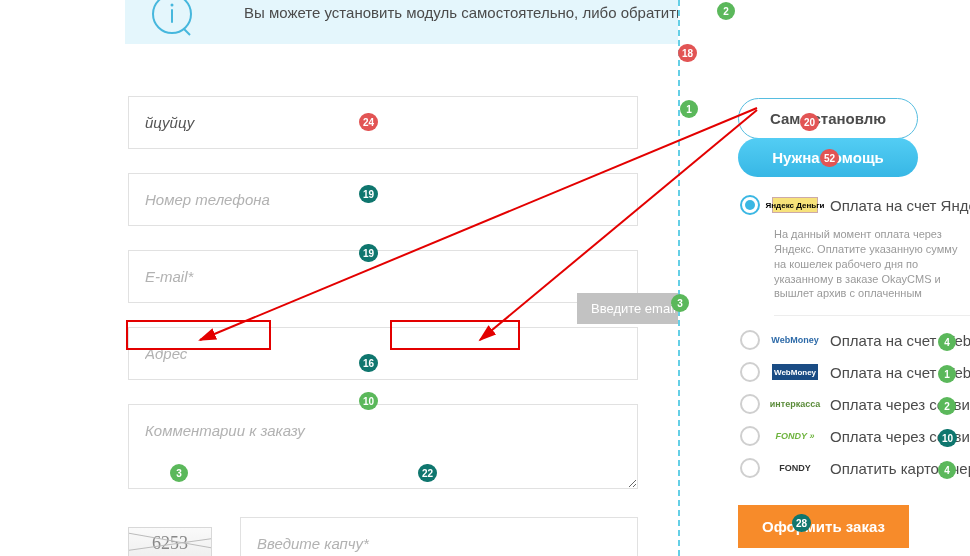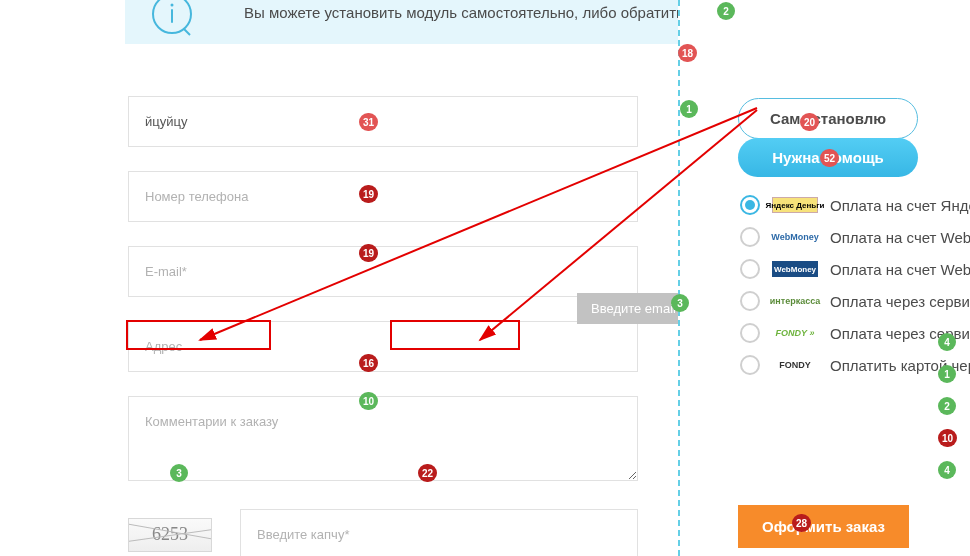--- a/index.html
+++ b/index.html
@@ -37,25 +37,26 @@
   .form-col {
     position: absolute;
     left: 128px;
     top: 96px;
     width: 510px;
   }
   .field {
     width: 100%;
     border: 1px solid #e1e1e1;
     padding: 17px 16px;
-    font-size: 13px;
+    font-size: 15px;
     color: #333;
     margin-bottom: 24px;
     background: #fff;
     outline: none;
+    font-style: italic;
   }
   .field::placeholder { color: #b2b2b2; }
   .field.filled { color: #555; }
   textarea.field { height: 85px; resize: vertical; font-family: inherit; }
   .captcha-row { display:flex; gap: 28px; align-items:center; margin-top: 0px; }
   .captcha-img {
     width: 84px; height: 34px;
     border:1px solid #d8d8d8;
     display:flex; align-items:center; justify-content:center;
     font-family: "Comic Sans MS", cursive;
@@ -155,21 +156,21 @@
   
   .bub {
     position:absolute;
     min-width:18px; height:18px; padding:0 4px;
     border-radius:9px;
     font-size:10px; font-weight:bold; color:#fff;
     display:flex; align-items:center; justify-content:center;
     pointer-events:none;
   }
   .bub.g { background:#5bb85b; }
-  .bub.o { background:#b91c1c; }
+  .bub.o { background:#0f766e; }
   .bub.r { background:#e25454; }
 
   
   .tooltip {
     position:absolute;
     left:577px; top:293px;
     background:#c2c2c2; color:#fff;
     font-size:13px; padding:8px 14px;
   }
 
@@ -220,20 +221,21 @@
     <div class="pill outline">Сам установлю</div>
     <div class="pill filled">Нужна помощь</div>
   </div>
 
   <div class="pay-list">
     <div class="pay-row">
       <span class="radio sel"></span>
       <span class="pay-logo lg-yandex">Яндекс Деньги</span>
       <span class="pay-label">Оплата на счет Яндекс</span>
     </div>
+    <div class="pay-desc">На данный момент оплата через Яндекс. Оплатите указанную сумму на кошелек рабочего дня по указанному в заказе OkayCMS и вышлет архив с оплаченным</div>
 
     <div class="pay-row">
       <span class="radio"></span>
       <span class="pay-logo lg-wm1">WebMoney</span>
       <span class="pay-label">Оплата на счет WebMoney</span>
     </div>
     <div class="pay-row">
       <span class="radio"></span>
       <span class="pay-logo lg-wm2">WebMoney</span>
       <span class="pay-label">Оплата на счет WebMoney</span>
@@ -269,21 +271,21 @@
   </defs>
   <line x1="757" y1="108" x2="200" y2="340" stroke="#e30000" stroke-width="2" marker-end="url(#ah)"></line>
   <line x1="757" y1="110" x2="480" y2="340" stroke="#e30000" stroke-width="2" marker-end="url(#ah)"></line>
 </svg>
 
 <div class="bub g" style="left:717px; top:2px;">2</div>
 <div class="bub r" style="left:678px; top:44px;">18</div>
 <div class="bub g" style="left:680px; top:100px;">1</div>
 <div class="bub r" style="left:800px; top:113px;">20</div>
 <div class="bub r" style="left:820px; top:149px;">52</div>
-<div class="bub r" style="left:359px; top:113px;">31</div>
+<div class="bub r" style="left:359px; top:113px;">24</div>
 <div class="bub o" style="left:359px; top:185px;">19</div>
 <div class="bub o" style="left:359px; top:244px;">19</div>
 <div class="bub o" style="left:359px; top:310px;margin-top:44px;">16</div>
 <div class="bub g" style="left:359px; top:392px;">10</div>
 <div class="bub g" style="left:170px; top:464px;">3</div>
 <div class="bub o" style="left:418px; top:464px;">22</div>
 <div class="bub g" style="left:671px; top:294px;">3</div>
 <div class="bub g" style="left:938px; top:333px;">4</div>
 <div class="bub g" style="left:938px; top:365px;">1</div>
 <div class="bub g" style="left:938px; top:397px;">2</div>

